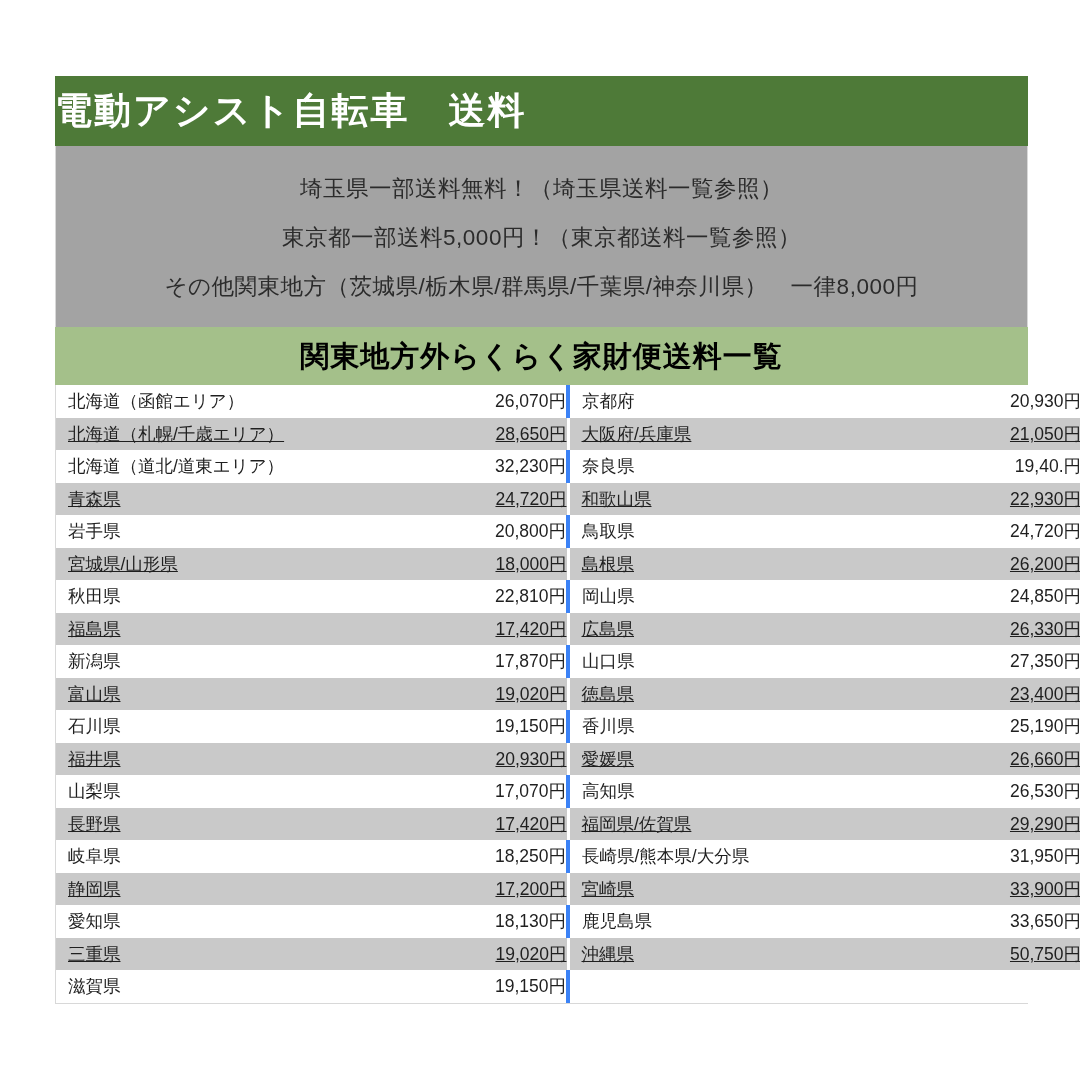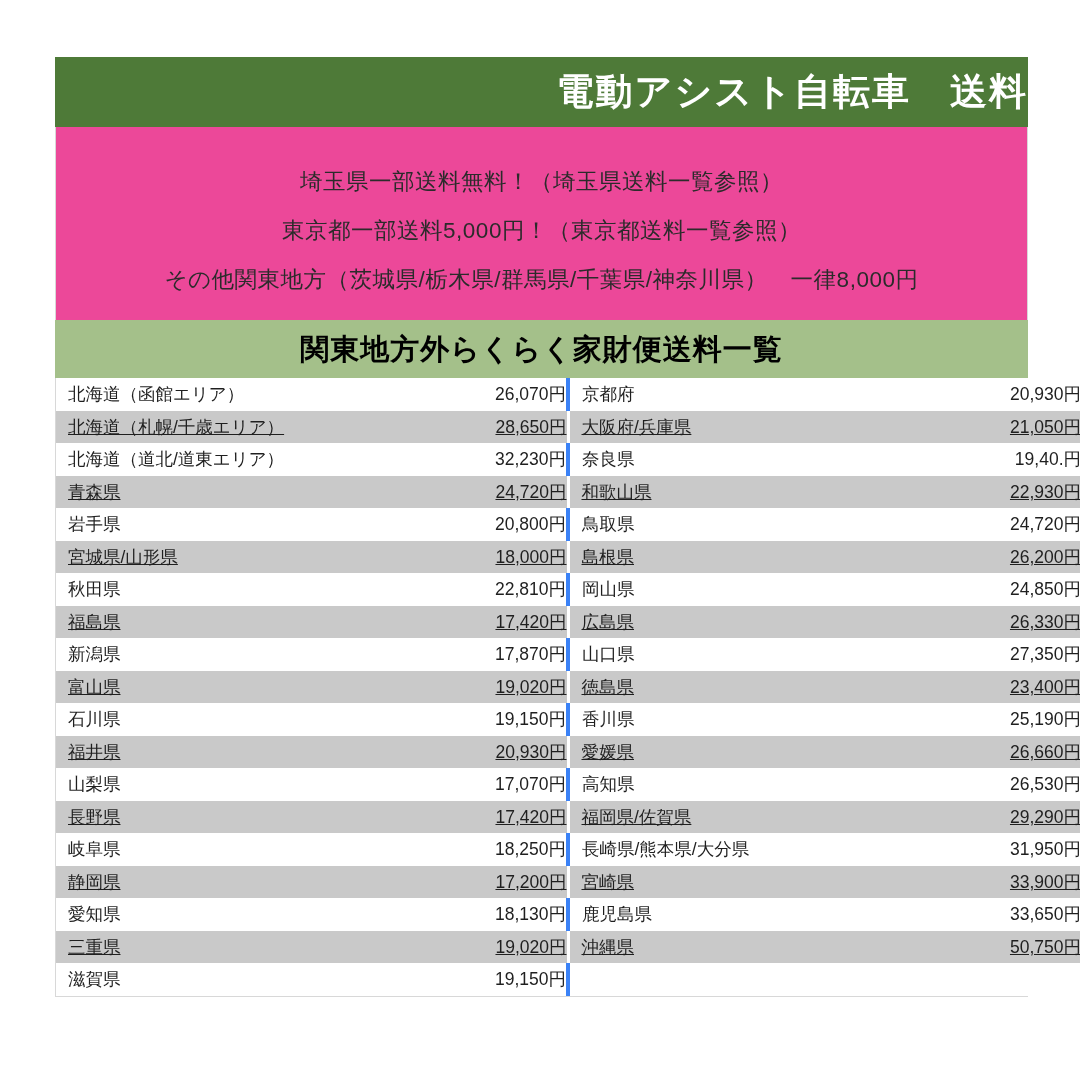--- a/index.html
+++ b/index.html
@@ -28,35 +28,36 @@
     left: 55px;
     top: 57px;
     width: 973px;
     background: #ffffff;
   }
 
   
   .title-bar {
     background: #4e7a38;
     color: #ffffff;
-    text-align: right;
+    text-align: left;
     font-size: 37px;
     font-weight: bold;
     letter-spacing: 2px;
     line-height: 70px;
     height: 70px;
     white-space: nowrap;
+    margin-top: 19px;
   }
 
   
   .notes {
     border-left: 1px solid #d8d8d8;
     border-right: 1px solid #d8d8d8;
-    padding: 30px 10px 16px 10px;
-    background: #ec4899;
+    padding: 18px 10px 16px 10px;
+    background: #a3a3a3;
   }
   .note-line {
     text-align: center;
     font-size: 22.5px;
     color: #2b2b2b;
     padding: 9px 0;
     white-space: nowrap;
     letter-spacing: 0.5px;
   }
 

